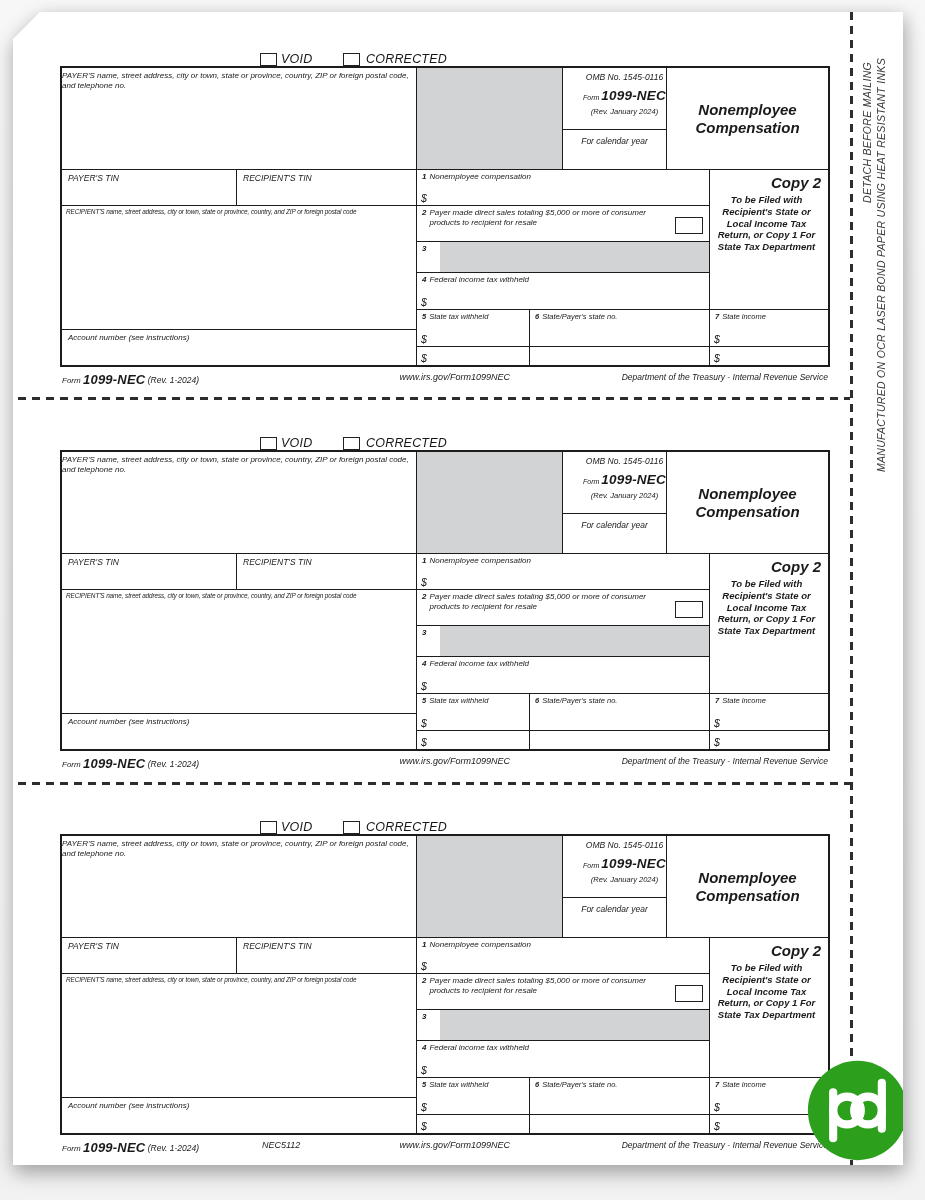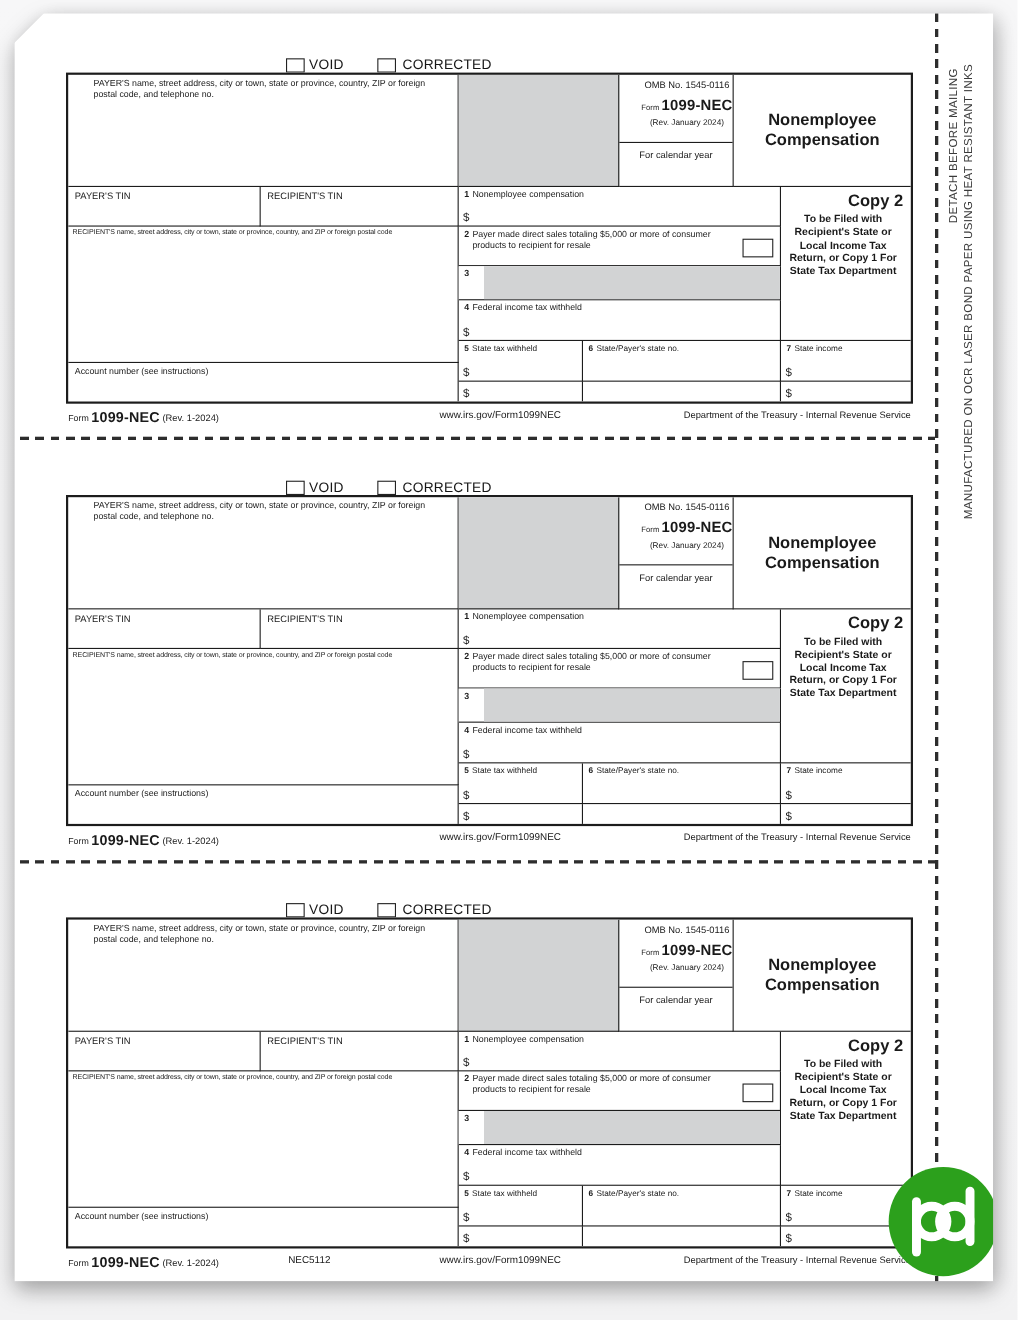--- a/index.html
+++ b/index.html
@@ -5,42 +5,42 @@
   html,body{margin:0;padding:0;}
   body{
     width:925px;height:1200px;overflow:hidden;position:relative;
     background:linear-gradient(180deg,#f7f7f8 0%,#f2f2f3 100%);
     font-family:"Liberation Sans",sans-serif;color:#1a1a1a;
     -webkit-font-smoothing:antialiased;
   }
   .page-wrap{position:absolute;left:0;top:0;
     filter:drop-shadow(0 8px 10px rgba(0,0,0,.28)) drop-shadow(5px 2px 8px rgba(0,0,0,.10));}
   .page{position:absolute;left:13px;top:12px;width:890px;height:1153px;background:#fff;
-    clip-path:polygon(27px 0,100% 0,100% 100%,0 100%,0 27px);}
+    clip-path:polygon(27px 0,100% 0,100% 100%,0 100%,0 27px);font-style:italic;}
   
   .dash-h{position:absolute;left:5px;width:832px;height:3px;
     background:repeating-linear-gradient(90deg,#2d2d2d 0 8px,transparent 8px 14px);}
   .dash-v{position:absolute;top:0;bottom:0;left:837px;width:3px;
     background:repeating-linear-gradient(180deg,#2d2d2d 0 8px,transparent 8px 14px);}
   
   .margin-text{position:absolute;left:848px;top:460px;width:410px;
     transform:rotate(-90deg);transform-origin:0 0;
     font-size:10.5px;line-height:13.5px;letter-spacing:.3px;color:#3a3a3a;text-align:right;white-space:nowrap;}
   
   .form-slot{position:absolute;left:49px;width:766px;height:332px;}
   .void-row{position:absolute;top:0;left:0;width:100%;height:16px;}
   .cb{position:absolute;top:1px;width:15px;height:11px;border:1.5px solid #222;background:#fff;}
   .cb-void{left:198px;} .cb-corr{left:281px;}
   .void-lbl{position:absolute;top:0;font-size:12.5px;letter-spacing:.2px;color:#161616;}
   .lbl-void{left:219px;} .lbl-corr{left:304px;text-align:right;}
   .tbl{position:absolute;left:-2px;top:14px;width:770px;height:301px;
     border:2px solid #1c1c1c;box-sizing:border-box;overflow:hidden;background:#fff;}
   .cell{position:absolute;box-sizing:border-box;}
   .br{border-right:1.5px solid #1c1c1c;} .bb{border-bottom:1.5px solid #1c1c1c;}
-  .c-payer{left:0;top:0;width:355px;height:102px;padding:3px 23px;font-size:8px;line-height:1.3;}
+  .c-payer{left:0;top:0;width:355px;height:102px;padding:3px 0;font-size:8px;line-height:1.3;}
   .c-gray{left:355px;top:0;width:146px;height:102px;background:#d2d3d4;}
   .c-omb{left:501px;top:0;width:104px;height:102px;text-align:center;padding-left:20px;}
   .omb-no{margin-top:4px;font-size:8.5px;}
   .omb-form{margin-top:6px;font-size:7px;}
   .omb-form b{font-size:13.5px;letter-spacing:.2px;}
   .omb-rev{margin-top:4px;font-size:7.5px;}
   .omb-cal{position:absolute;left:0;right:0;bottom:0;height:33px;border-top:1.5px solid #1c1c1c;
     font-size:8.5px;padding-top:6px;}
   .c-title{left:605px;top:0;width:161px;height:102px;display:flex;align-items:center;justify-content:center;
     text-align:center;font-size:15px;font-weight:bold;line-height:1.2;padding:0 14px;}

